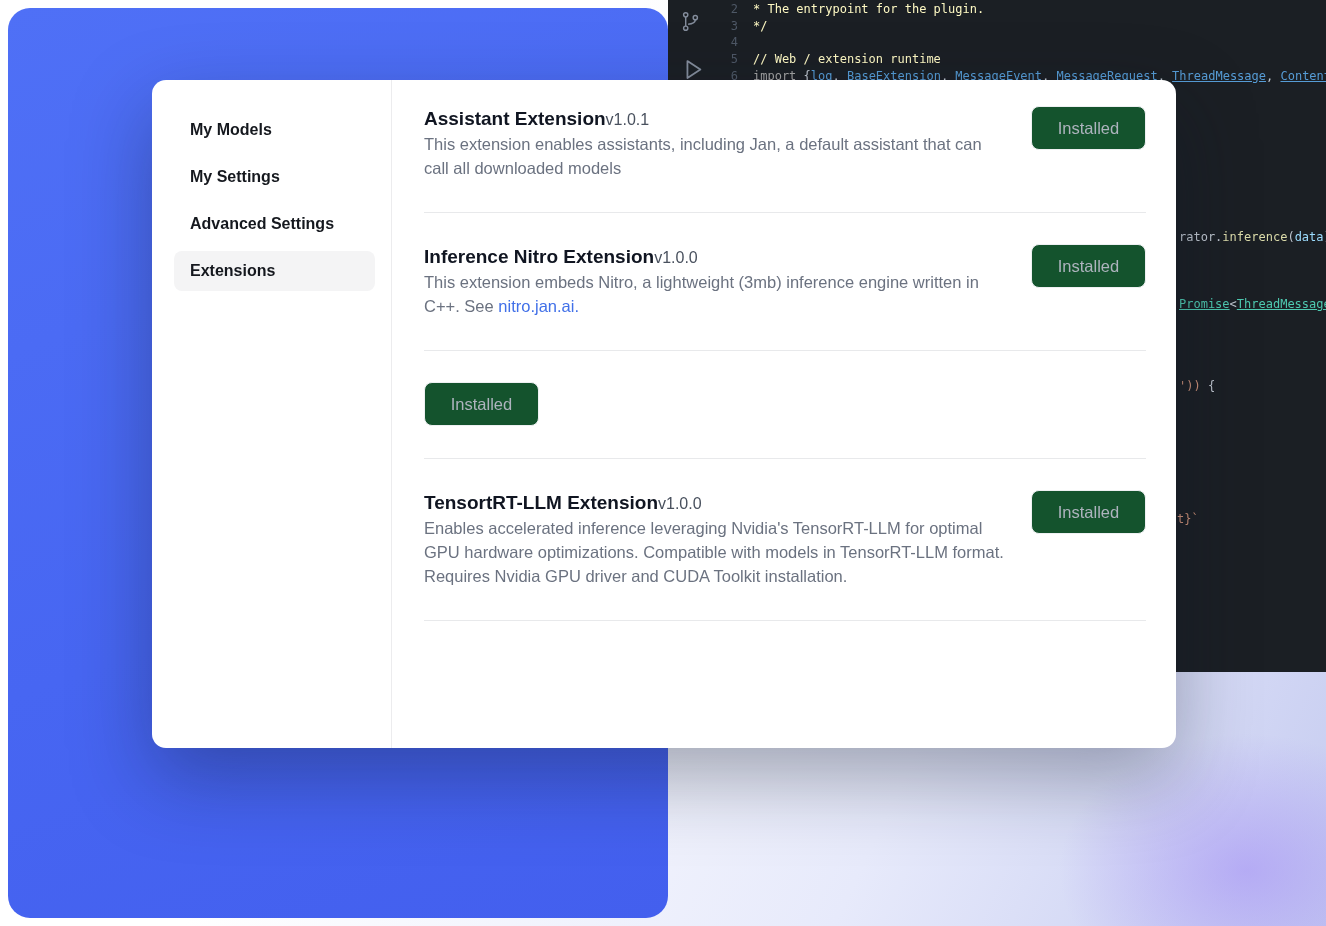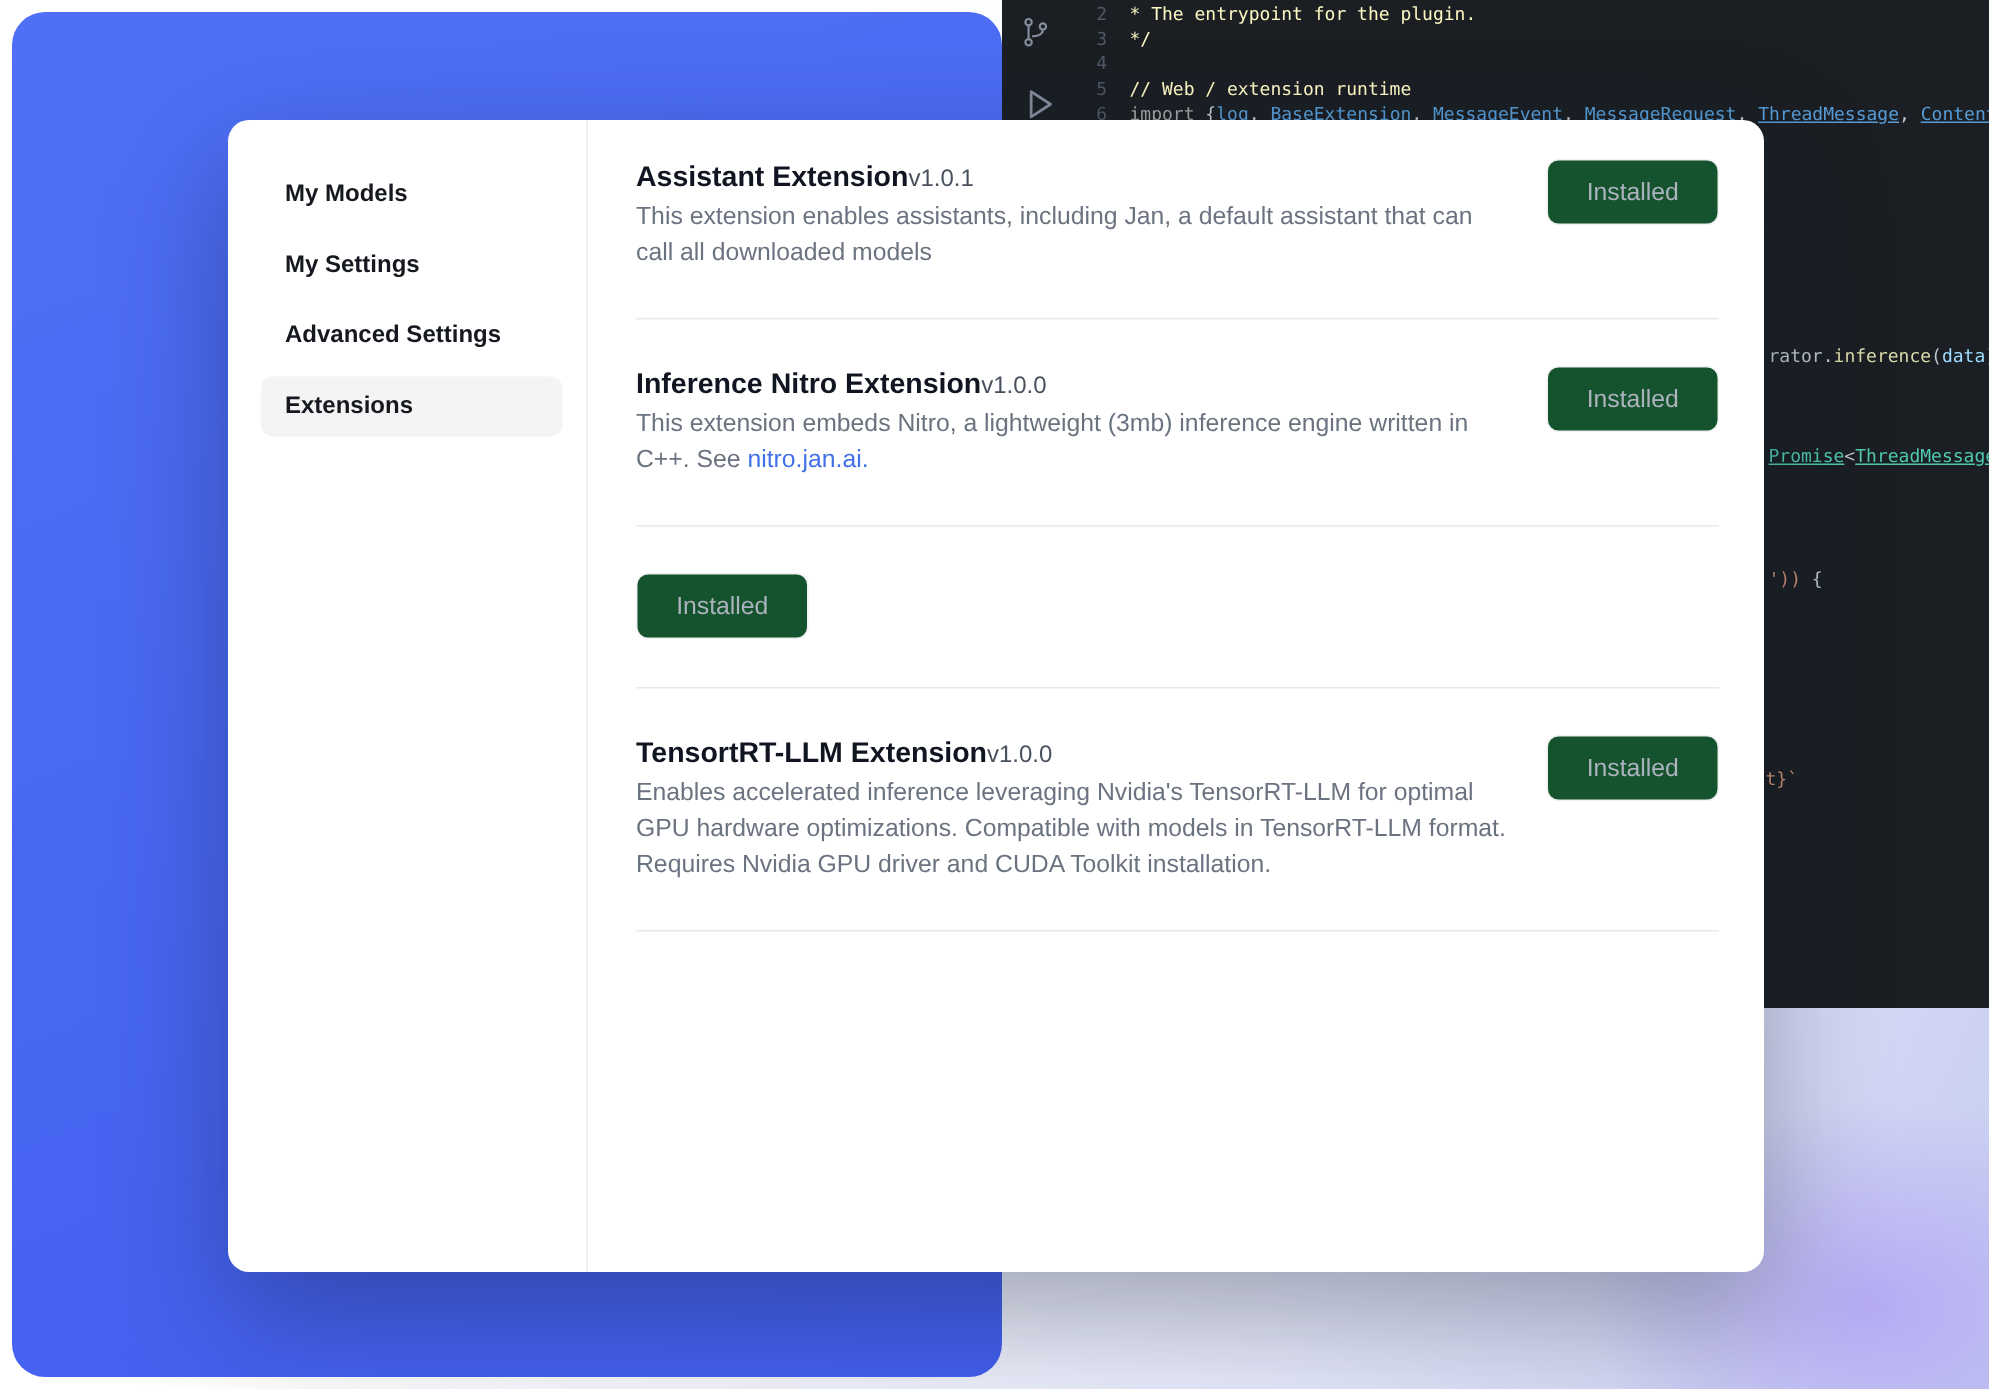--- a/index.html
+++ b/index.html
@@ -55,21 +55,21 @@
 
   
   .blue-panel {
     position: absolute; left: 8px; top: 8px; width: 660px; height: 910px;
     border-radius: 22px;
     background: linear-gradient(160deg, #4f70f6 0%, #4766f2 60%, #435fee 100%);
   }
 
   
   .modal {
-    position: absolute; left: 152px; top: 80px; width: 1024px; height: 768px;
+    position: absolute; left: 152px; top: 80px; width: 1024px; height: 668px;
     background: #ffffff; border-radius: 14px;
     box-shadow: 0 30px 80px rgba(15, 23, 42, 0.35);
     display: flex; overflow: hidden;
   }
   .side {
     width: 240px; flex: 0 0 240px; border-right: 1px solid #ececee;
     padding: 30px 16px 0 22px;
   }
   .nav-item {
     font-size: 16px; font-weight: 600; color: #15181e;

